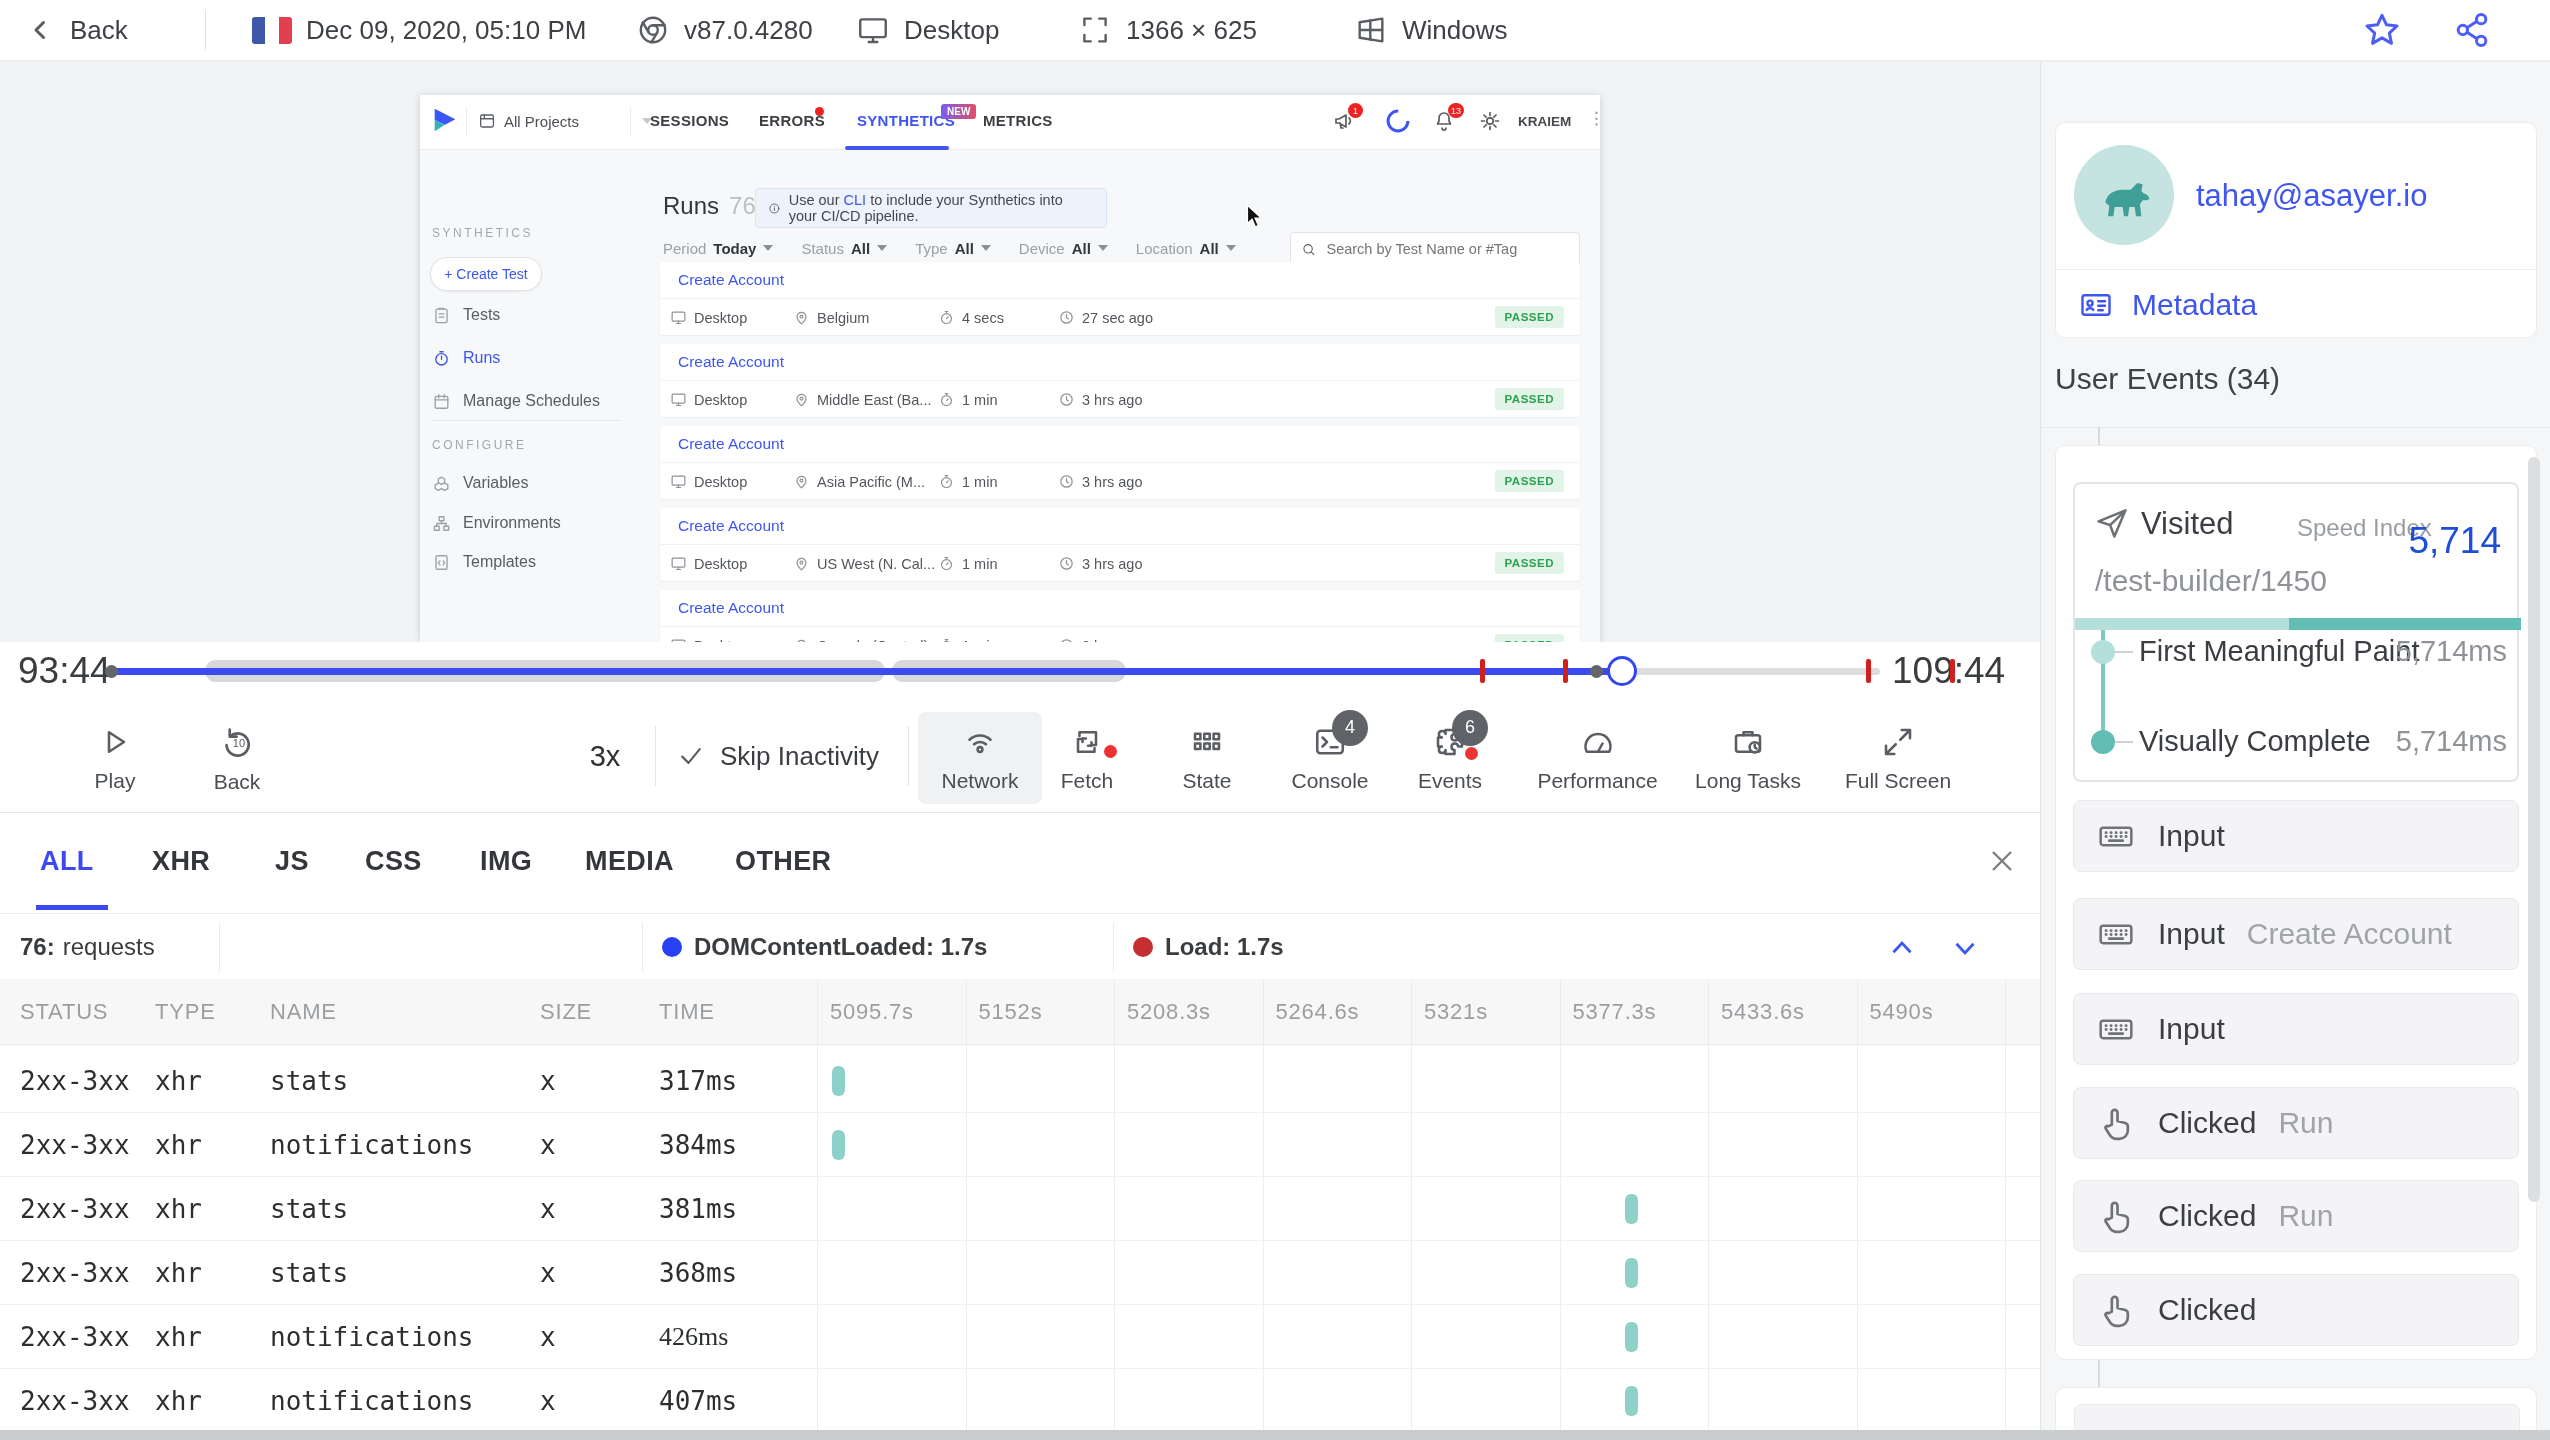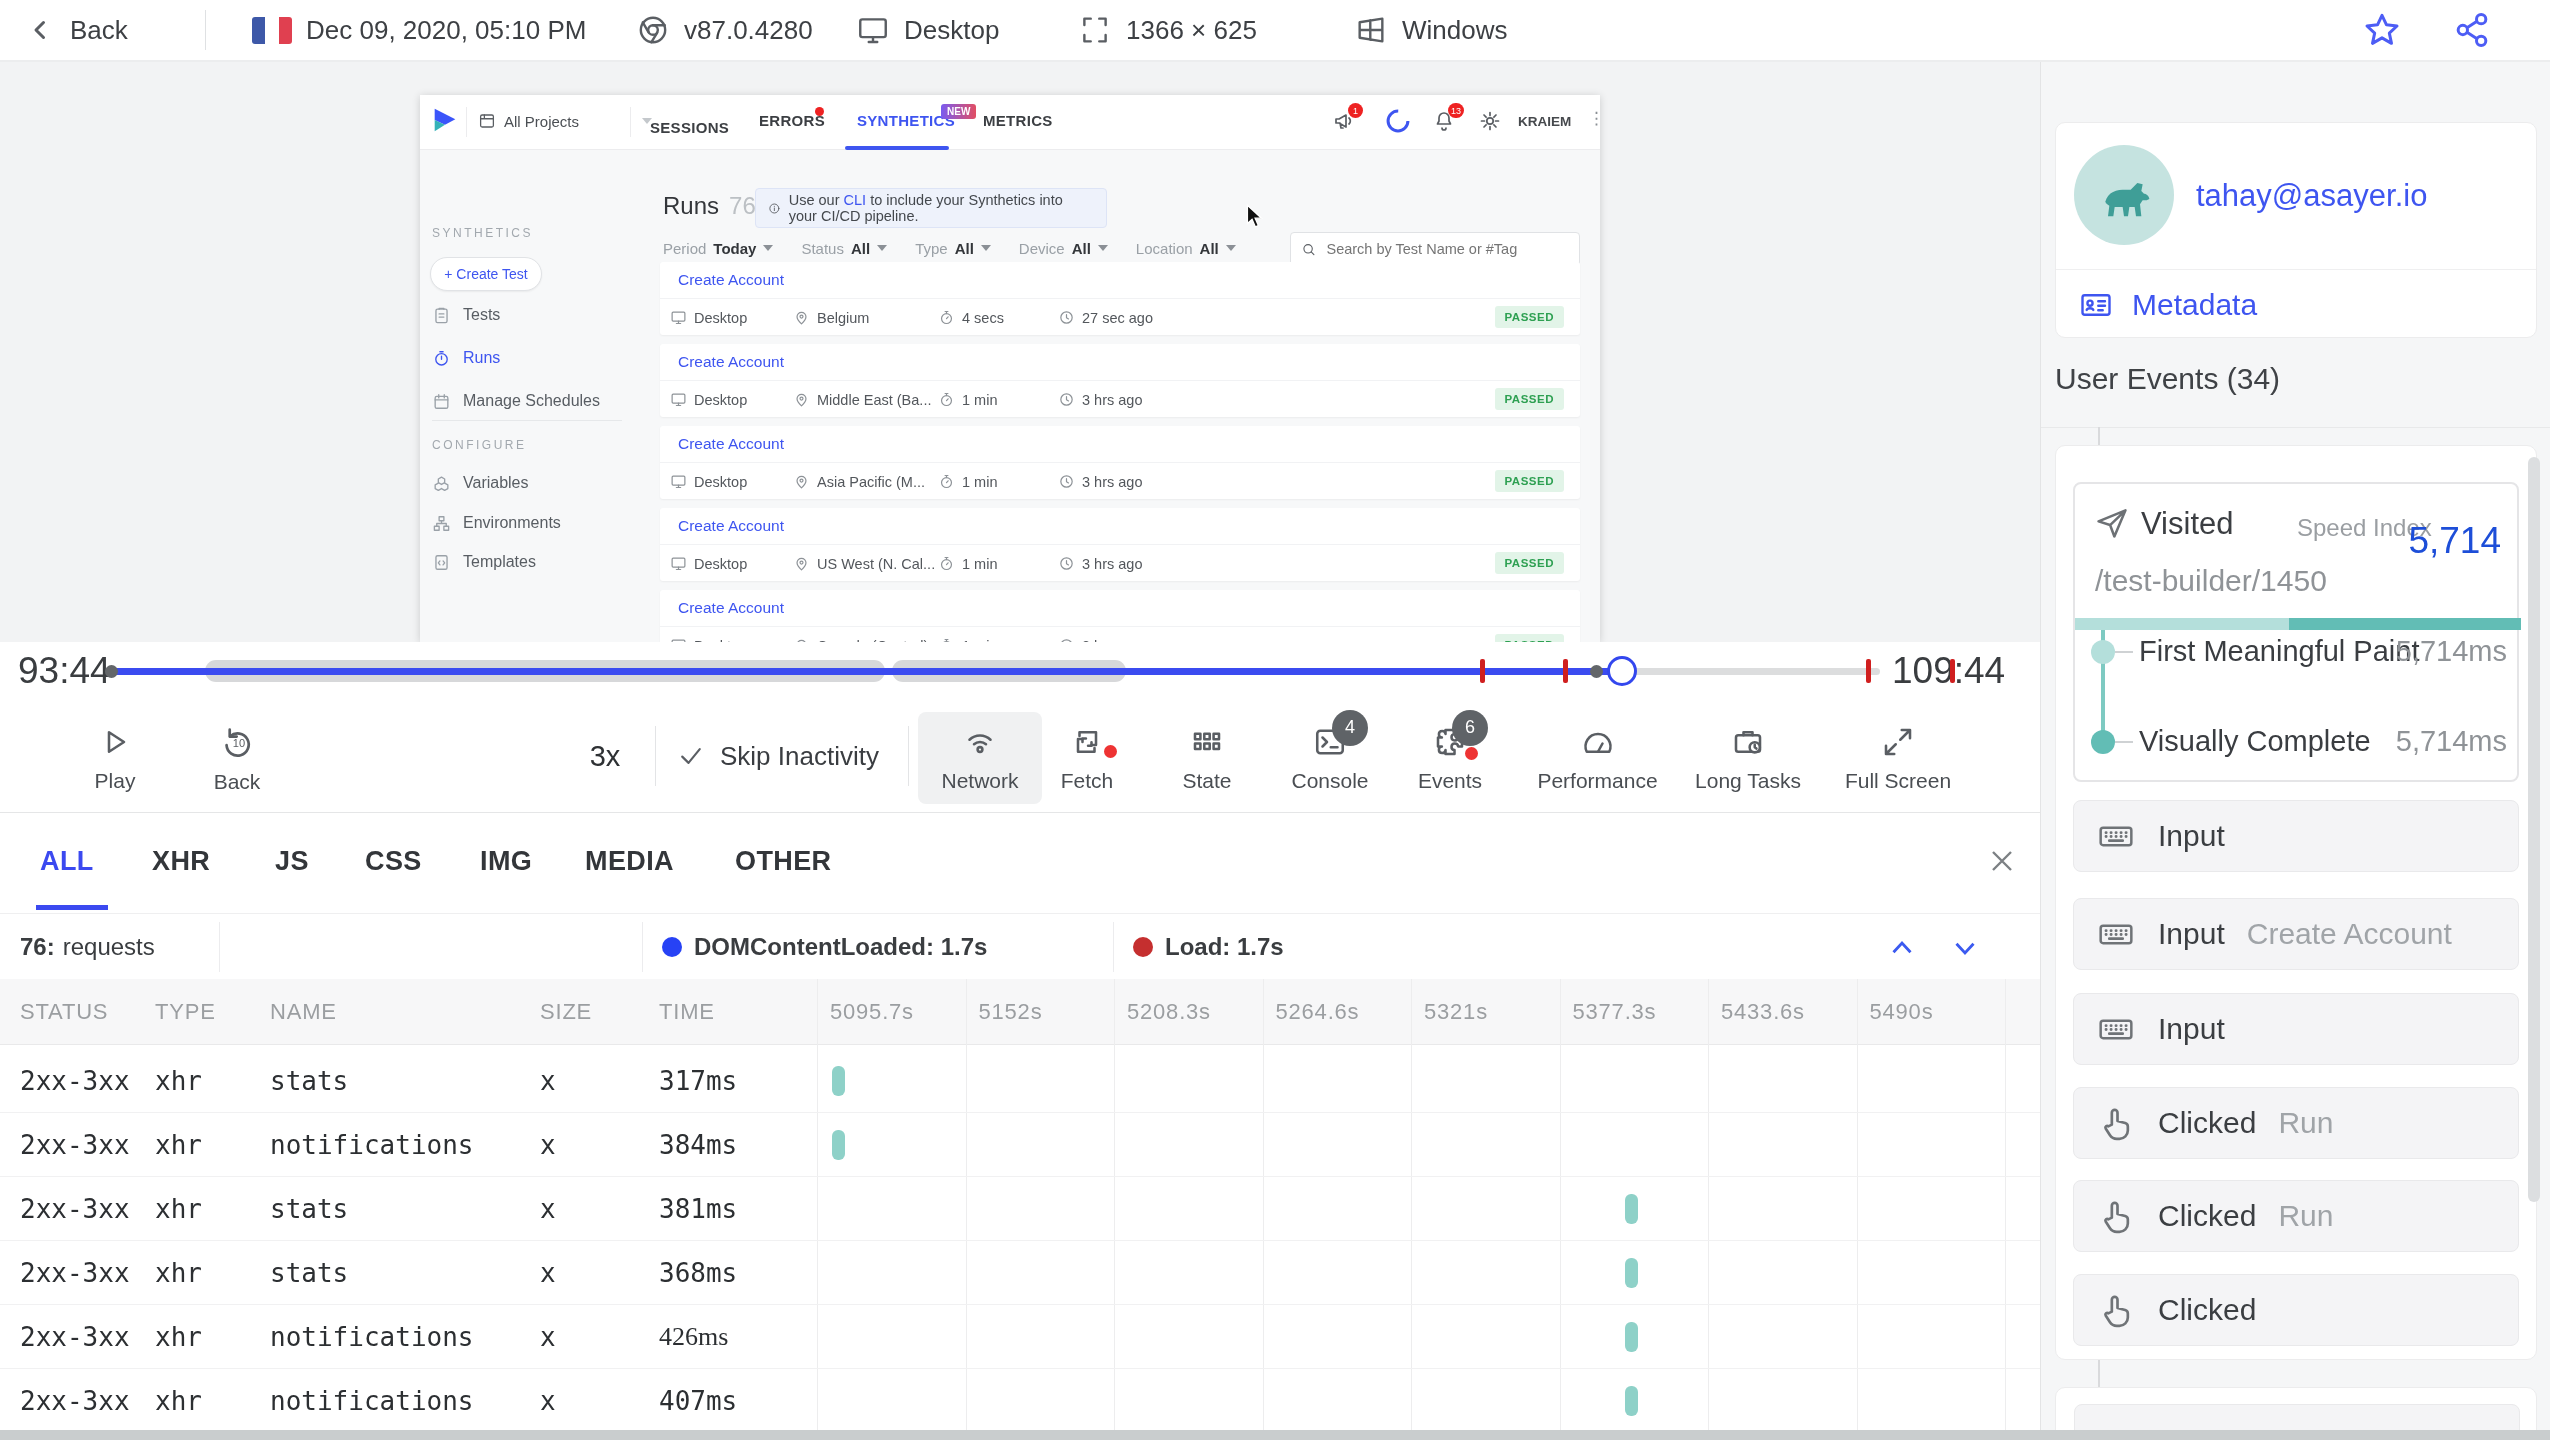--- a/index.html
+++ b/index.html
@@ -209,21 +209,21 @@
         <div style="position:absolute;left:46px;top:12px;width:1px;height:30px;background:#ececee;"></div>
         <div class="anav" style="left:58px;">
           <svg class="ic" width="18" height="18" viewBox="0 0 24 24">
               <rect x="3.5" y="4" width="17" height="16" rx="2"></rect>
               <path d="M3.5 9h17M8.5 4v5"></path>
             </svg>
           <span style="font-size:15px;">All Projects</span>
           <span class="caret" style="margin-left:55px;border-top-color:#c4c8cc;"></span>
         </div>
         <div style="position:absolute;left:210px;top:12px;width:1px;height:30px;background:#ececee;"></div>
-        <span class="atab abs" style="left:230px;top:24px;">SESSIONS</span>
+        <span class="atab abs" style="left:230px;top:17px;">SESSIONS</span>
         <span class="atab abs" style="left:339px;top:17px;">ERRORS</span>
         <span class="abs" style="left:395px;top:12px;width:9px;height:9px;border-radius:50%;background:#e22;"></span>
         <span class="atab active abs" style="left:437px;top:17px;">SYNTHETICS</span>
         <span id="new-badge" class="abs" style="left:521px;top:9px;">NEW</span>
         <span class="atab abs" style="left:563px;top:17px;">METRICS</span>
         <div class="abs" style="left:425px;top:51px;width:104px;height:4px;background:#3e55f0;border-radius:2px;"></div>
         <div class="anav" style="left:912px;gap:4px;">
           <span style="position:relative;">
             <svg class="ic" width="24" height="24" viewBox="0 0 24 24">
                 <path d="M4 10v4h3l7 4V6l-7 4H4zM17 9a4 4 0 0 1 0 6M8 14l1 5h2"></path>

